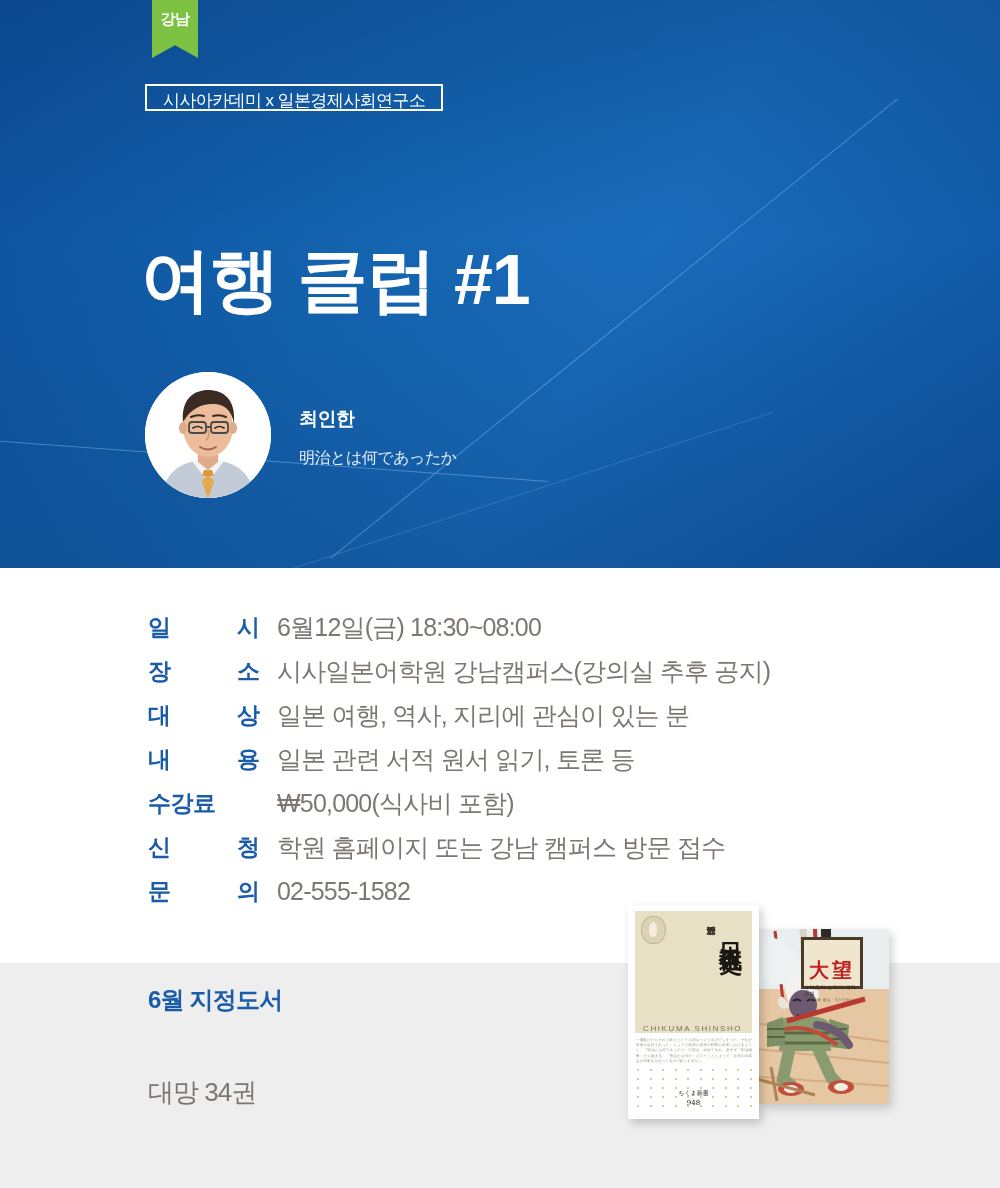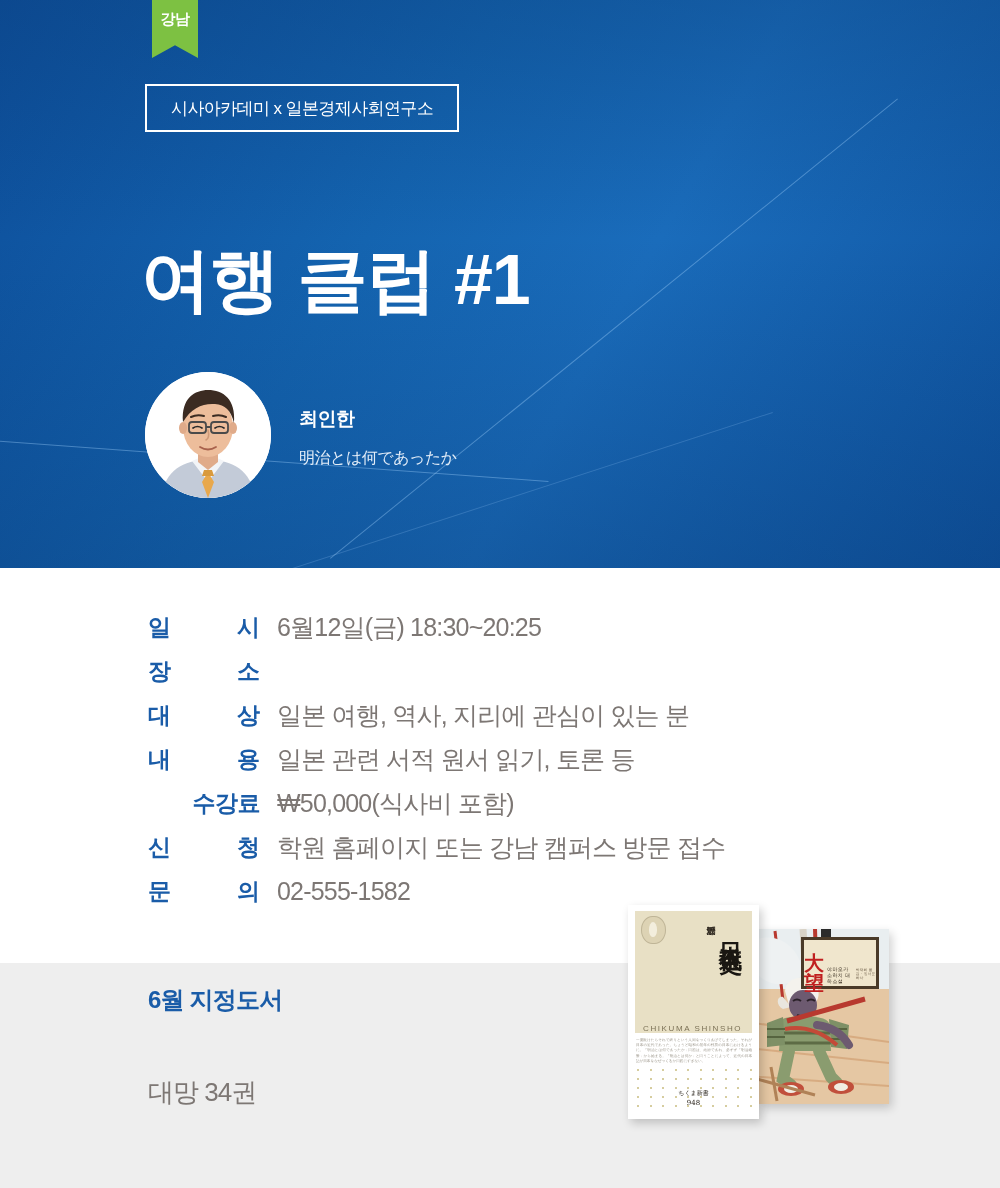--- a/index.html
+++ b/index.html
@@ -35,23 +35,23 @@
     clip-path:polygon(0 0,100% 0,100% 100%,50% 78%,0 100%);
     display:flex;align-items:flex-start;justify-content:center;
   }
   .ribbon span{
     color:#ffffff;font-size:15px;font-weight:bold;letter-spacing:-.5px;
     margin-top:11px;line-height:1;
   }
 
   
   .org-box{
-    position:absolute;left:145px;top:84px;height:48px;
+    position:absolute;left:145px;top:84px;height:27px;
     border:2px solid #ffffff;
-    display:flex;align-items:center;padding:0 24px;box-sizing:border-box;
+    display:flex;align-items:flex-end;padding:0 16px;box-sizing:border-box;
   }
   .org-box span{color:#ffffff;font-size:17px;letter-spacing:-.6px;line-height:1;}
 
   
   .title1{
     position:absolute;left:141px;top:130px;
     color:#ffffff;font-size:68px;font-weight:400;letter-spacing:-1px;line-height:1;
     white-space:nowrap;
   }
   .title2{
@@ -75,21 +75,21 @@
     color:#e3edf8;font-size:16px;font-weight:400;letter-spacing:-.5px;line-height:1;
   }
 
   
   .details{position:absolute;left:0;top:568px;width:1000px;height:395px;background:#ffffff;}
   .row{position:absolute;left:148px;height:41px;display:flex;align-items:center;}
   .row .lbl{
     width:112px;color:#1a5ca8;font-size:23px;font-weight:bold;
     display:flex;justify-content:space-between;line-height:1;
   }
-  .row .lbl.wide{display:block;letter-spacing:-.5px;text-align:right;}
+  .row .lbl.wide{display:block;letter-spacing:-.5px;}
   .row .val{
     margin-left:17px;color:#7d7774;font-size:25px;font-weight:400;
     letter-spacing:-.8px;line-height:1;white-space:nowrap;
   }
 
   
   .footer{position:absolute;left:0;top:963px;width:1000px;height:225px;background:#eeeeee;}
   .foot-title{
     position:absolute;left:148px;top:988px;
     color:#1a5ca8;font-size:24px;font-weight:bold;letter-spacing:-.8px;line-height:1;
@@ -148,23 +148,23 @@
     color:#2a241c;font-size:6px;line-height:1.7;
     font-family:"DejaVu Serif","Liberation Serif",serif;
   }
   .bl-foot b{display:block;font-weight:normal;font-size:7px;}
 
   .br-art{position:absolute;inset:0;background:#ecd6b8;}
   .br-art .sky{position:absolute;left:0;top:0;right:0;height:40%;background:#e9eef0;}
   .br-art .ground{position:absolute;left:0;bottom:0;right:0;height:66%;background:#e5c7a3;}
   .br-art .stripe{position:absolute;background:#cf9d6f;height:2px;transform-origin:0 0;opacity:.65;}
   .br-plaque{
-    position:absolute;left:44px;top:8px;width:78px;height:52px;
+    position:absolute;left:44px;top:8px;width:62px;height:52px;
     background:#f0e6cd;border:3px solid #4a3a28;box-sizing:border-box;
-    display:flex;align-items:center;justify-content:flex-start;
+    display:flex;flex-direction:column;align-items:center;justify-content:flex-start;
     padding-top:20px;
   }
   .br-plaque .t{
     color:#c02020;font-size:20px;font-weight:bold;letter-spacing:3px;line-height:1;
     font-family:"DejaVu Serif","Liberation Serif",serif;
   }
   .br-plaque .s{color:#3a2f22;font-size:5px;margin-top:4px;letter-spacing:.4px;}
   .br-plaque .s2{color:#6a5b46;font-size:3.6px;margin-top:2px;letter-spacing:.3px;}
 </style>
 </head>
@@ -225,28 +225,29 @@
     <div class="sp-role">明治とは何であったか</div>
   </div>
 
   <div class="details">
 
     <div class="row" style="top:39px">
       <div class="lbl">
         <span>일</span>
         <span>시</span>
       </div>
-      <div class="val">6월12일(금)  18:30~20:25</div>
+      <div class="val">6월12일(금)  18:30~08:00</div>
     </div>
 
     <div class="row" style="top:83px">
       <div class="lbl">
         <span>장</span>
         <span>소</span>
       </div>
+      <div class="val">시사일본어학원 강남캠퍼스(강의실 추후 공지)</div>
     </div>
 
     <div class="row" style="top:127px">
       <div class="lbl">
         <span>대</span>
         <span>상</span>
       </div>
       <div class="val">일본 여행, 역사, 지리에 관심이 있는 분</div>
     </div>
 

